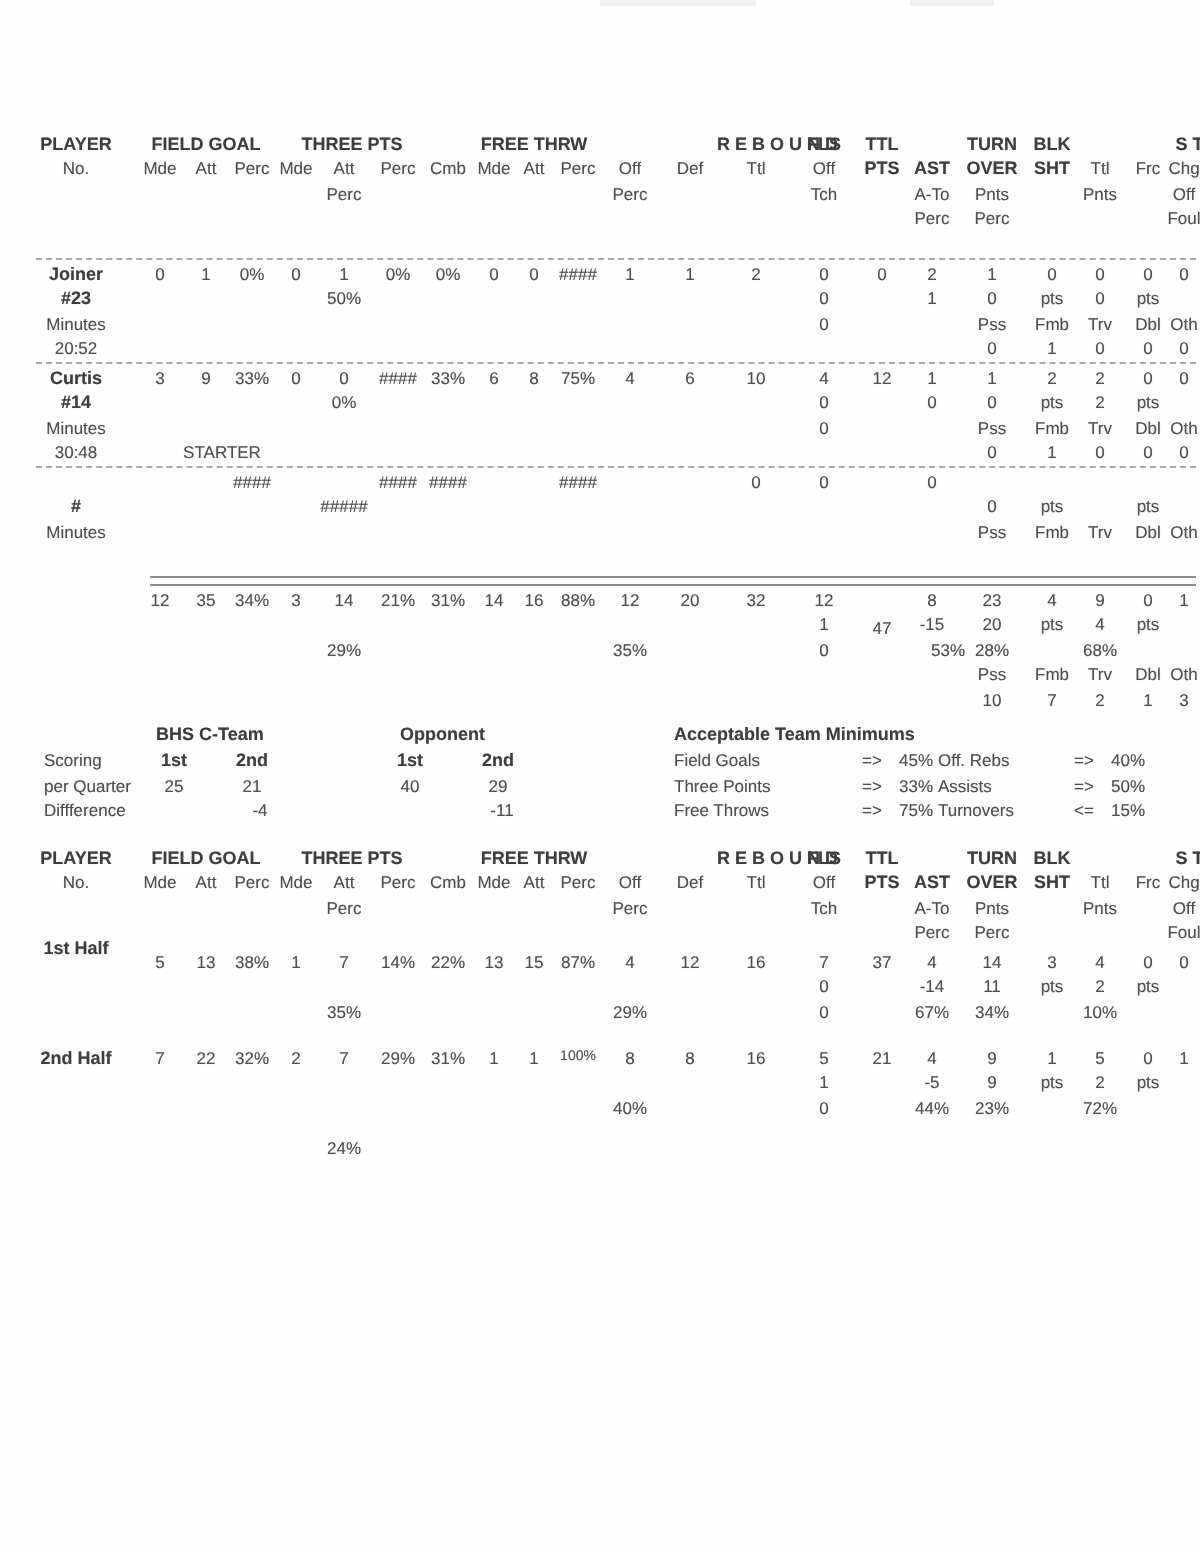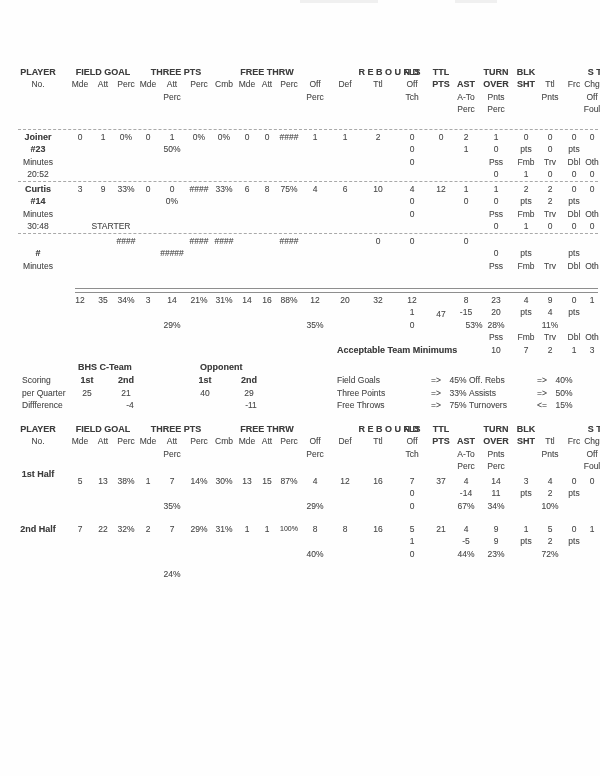--- a/index.html
+++ b/index.html
@@ -16,21 +16,21 @@
   .dbl{position:absolute;left:75px;top:288px;width:523px;height:2.5px;
        border-top:1.2px solid #8e8e8e;border-bottom:1.2px solid #8e8e8e;}
   .artifact{position:absolute;top:0;height:3px;background:#f0f0f0;}
   .a1{left:300px;width:78px;} .a2{left:455px;width:42px;}
   
   .sc-team{left:78px;top:362px;} .sc-opp{left:200px;top:362px;}
   .sc-lab1{left:22px;top:375px;} .sc-lab2{left:22px;top:388px;} .sc-lab3{left:22px;top:400px;}
   .sc-h1{left:87px;top:375px;} .sc-h2{left:126px;top:375px;} .sc-h3{left:205px;top:375px;} .sc-h4{left:249px;top:375px;}
   .sc-v1{left:87px;top:388px;} .sc-v2{left:126px;top:388px;} .sc-v3{left:205px;top:388px;} .sc-v4{left:249px;top:388px;}
   .sc-d1{left:130px;top:400px;} .sc-d2{left:251px;top:400px;}
-  .mn-title{left:337px;top:345px;}
+  .mn-title{left:337px;top:362px;}
   .mn-r0{top:375px;} .mn-r1{top:388px;} .mn-r2{top:400px;}
   .mn-la{left:337px;} .mn-oa{left:436px;} .mn-va{left:458px;}
   .mn-lb{left:469px;} .mn-ob{left:542px;} .mn-vb{left:564px;}
 </style>
 </head>
 <body>
 
 <div class="sheet">
 
   <div class="artifact a1"></div>
@@ -209,21 +209,21 @@
       <span class="cell" style="left: 466px; top: 307.4px;">-15</span>
       <span class="cell" style="left: 496px; top: 307.4px;">20</span>
       <span class="cell" style="left: 526px; top: 307.4px;">pts</span>
       <span class="cell" style="left: 550px; top: 307.4px;">4</span>
       <span class="cell" style="left: 574px; top: 307.4px;">pts</span>
       <span class="cell" style="left: 172px; top: 319.8px;">29%</span>
       <span class="cell" style="left: 315px; top: 319.8px;">35%</span>
       <span class="cell" style="left: 412px; top: 319.8px;">0</span>
       <span class="cell" style="left: 466px; top: 319.8px; padding-left: 16px;">53%</span>
       <span class="cell" style="left: 496px; top: 319.8px;">28%</span>
-      <span class="cell" style="left: 550px; top: 319.8px;">11%</span>
+      <span class="cell" style="left: 550px; top: 319.8px;">68%</span>
       <span class="cell" style="left: 496px; top: 332.2px;">Pss</span>
       <span class="cell" style="left: 526px; top: 332.2px;">Fmb</span>
       <span class="cell" style="left: 550px; top: 332.2px;">Trv</span>
       <span class="cell" style="left: 574px; top: 332.2px;">Dbl</span>
       <span class="cell" style="left: 592px; top: 332.2px;">Oth</span>
       <span class="cell" style="left: 496px; top: 344.6px;">10</span>
       <span class="cell" style="left: 526px; top: 344.6px;">7</span>
       <span class="cell" style="left: 550px; top: 344.6px;">2</span>
       <span class="cell" style="left: 574px; top: 344.6px;">1</span>
       <span class="cell" style="left: 592px; top: 344.6px;">3</span>
@@ -269,21 +269,21 @@
       <span class="cell" style="left: 466px; top: 461.2px;">Perc</span>
       <span class="cell" style="left: 496px; top: 461.2px;">Perc</span>
       <span class="cell" style="left: 592px; top: 461.2px;">Foul</span>
       <span class="cell b" style="left: 38px; top: 469px;">1st Half</span>
       <span class="cell" style="left: 80px; top: 476px;">5</span>
       <span class="cell" style="left: 103px; top: 476px;">13</span>
       <span class="cell" style="left: 126px; top: 476px;">38%</span>
       <span class="cell" style="left: 148px; top: 476px;">1</span>
       <span class="cell" style="left: 172px; top: 476px;">7</span>
       <span class="cell" style="left: 199px; top: 476px;">14%</span>
-      <span class="cell" style="left: 224px; top: 476px;">30%</span>
+      <span class="cell" style="left: 224px; top: 476px;">22%</span>
       <span class="cell" style="left: 247px; top: 476px;">13</span>
       <span class="cell" style="left: 267px; top: 476px;">15</span>
       <span class="cell" style="left: 289px; top: 476px;">87%</span>
       <span class="cell" style="left: 315px; top: 476px;">4</span>
       <span class="cell" style="left: 345px; top: 476px;">12</span>
       <span class="cell" style="left: 378px; top: 476px;">16</span>
       <span class="cell" style="left: 412px; top: 476px;">7</span>
       <span class="cell" style="left: 441px; top: 476px;">37</span>
       <span class="cell" style="left: 466px; top: 476px;">4</span>
       <span class="cell" style="left: 496px; top: 476px;">14</span>

